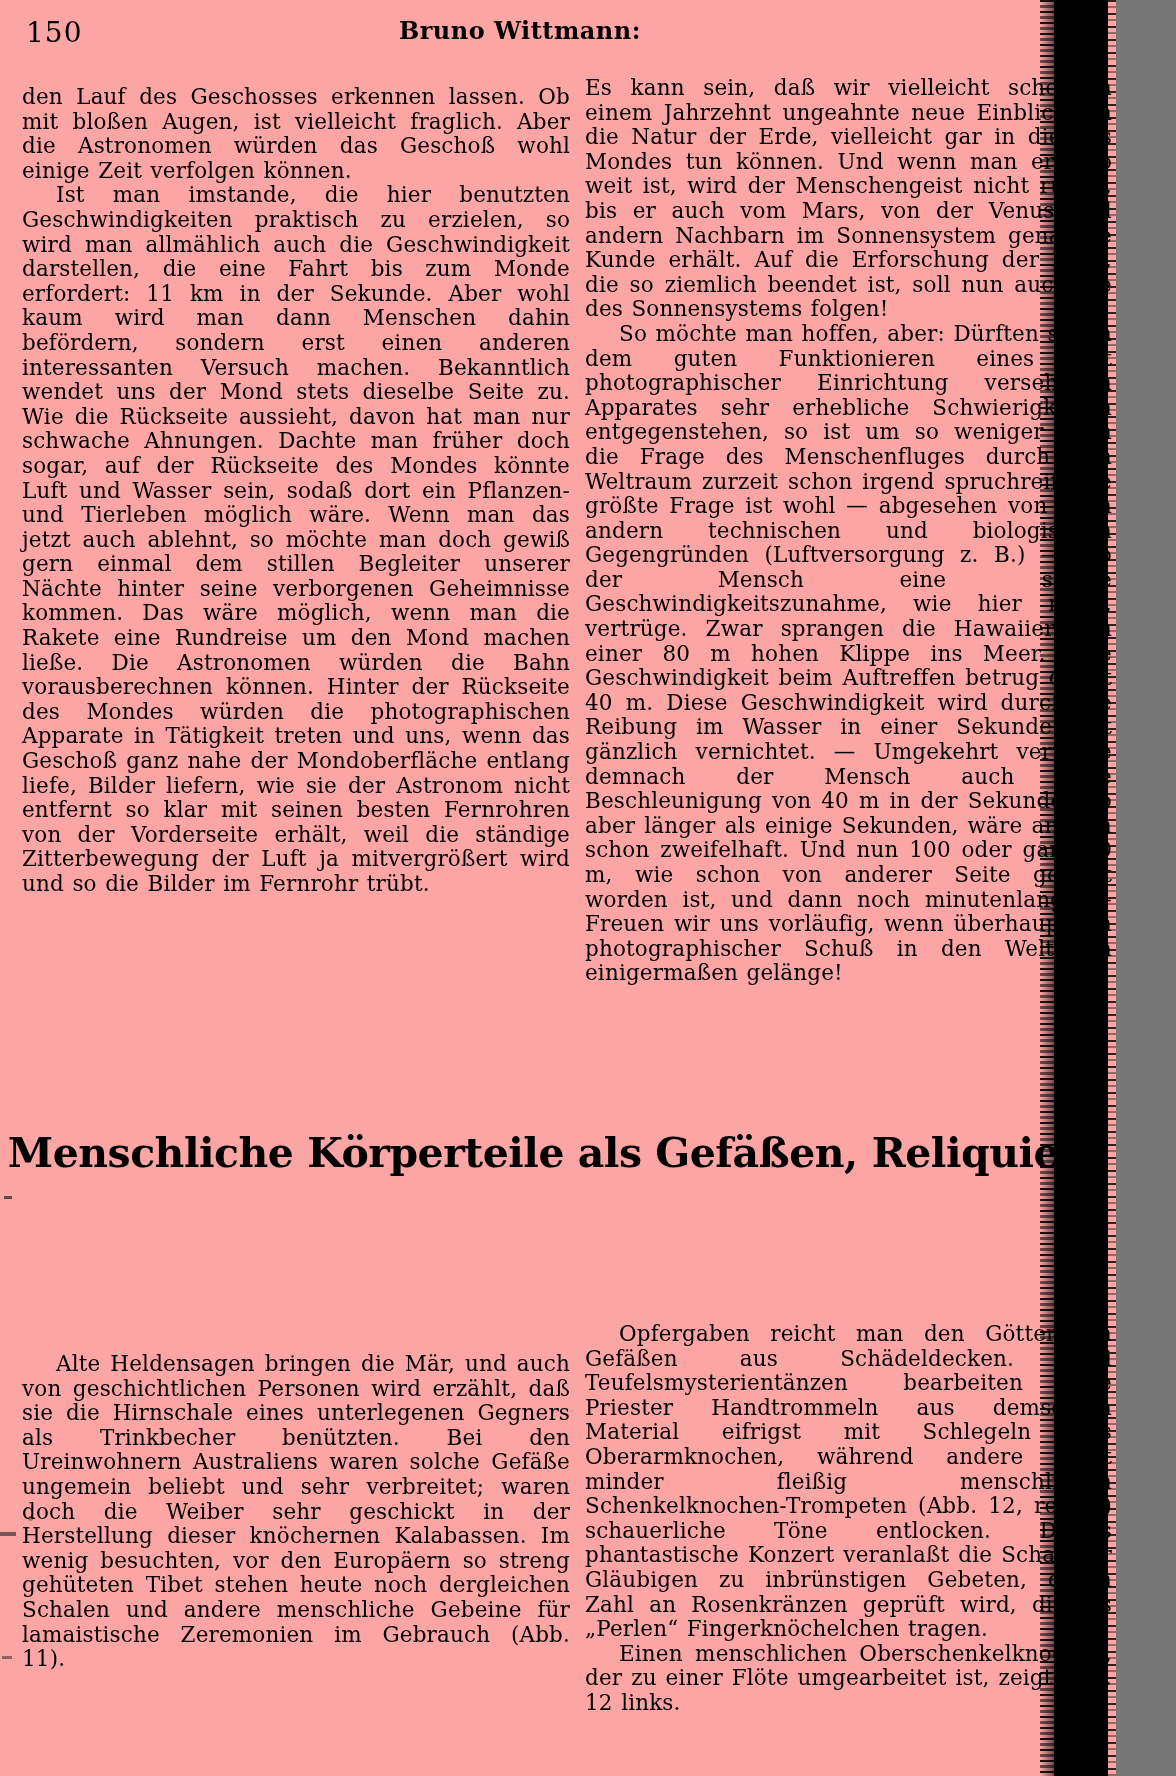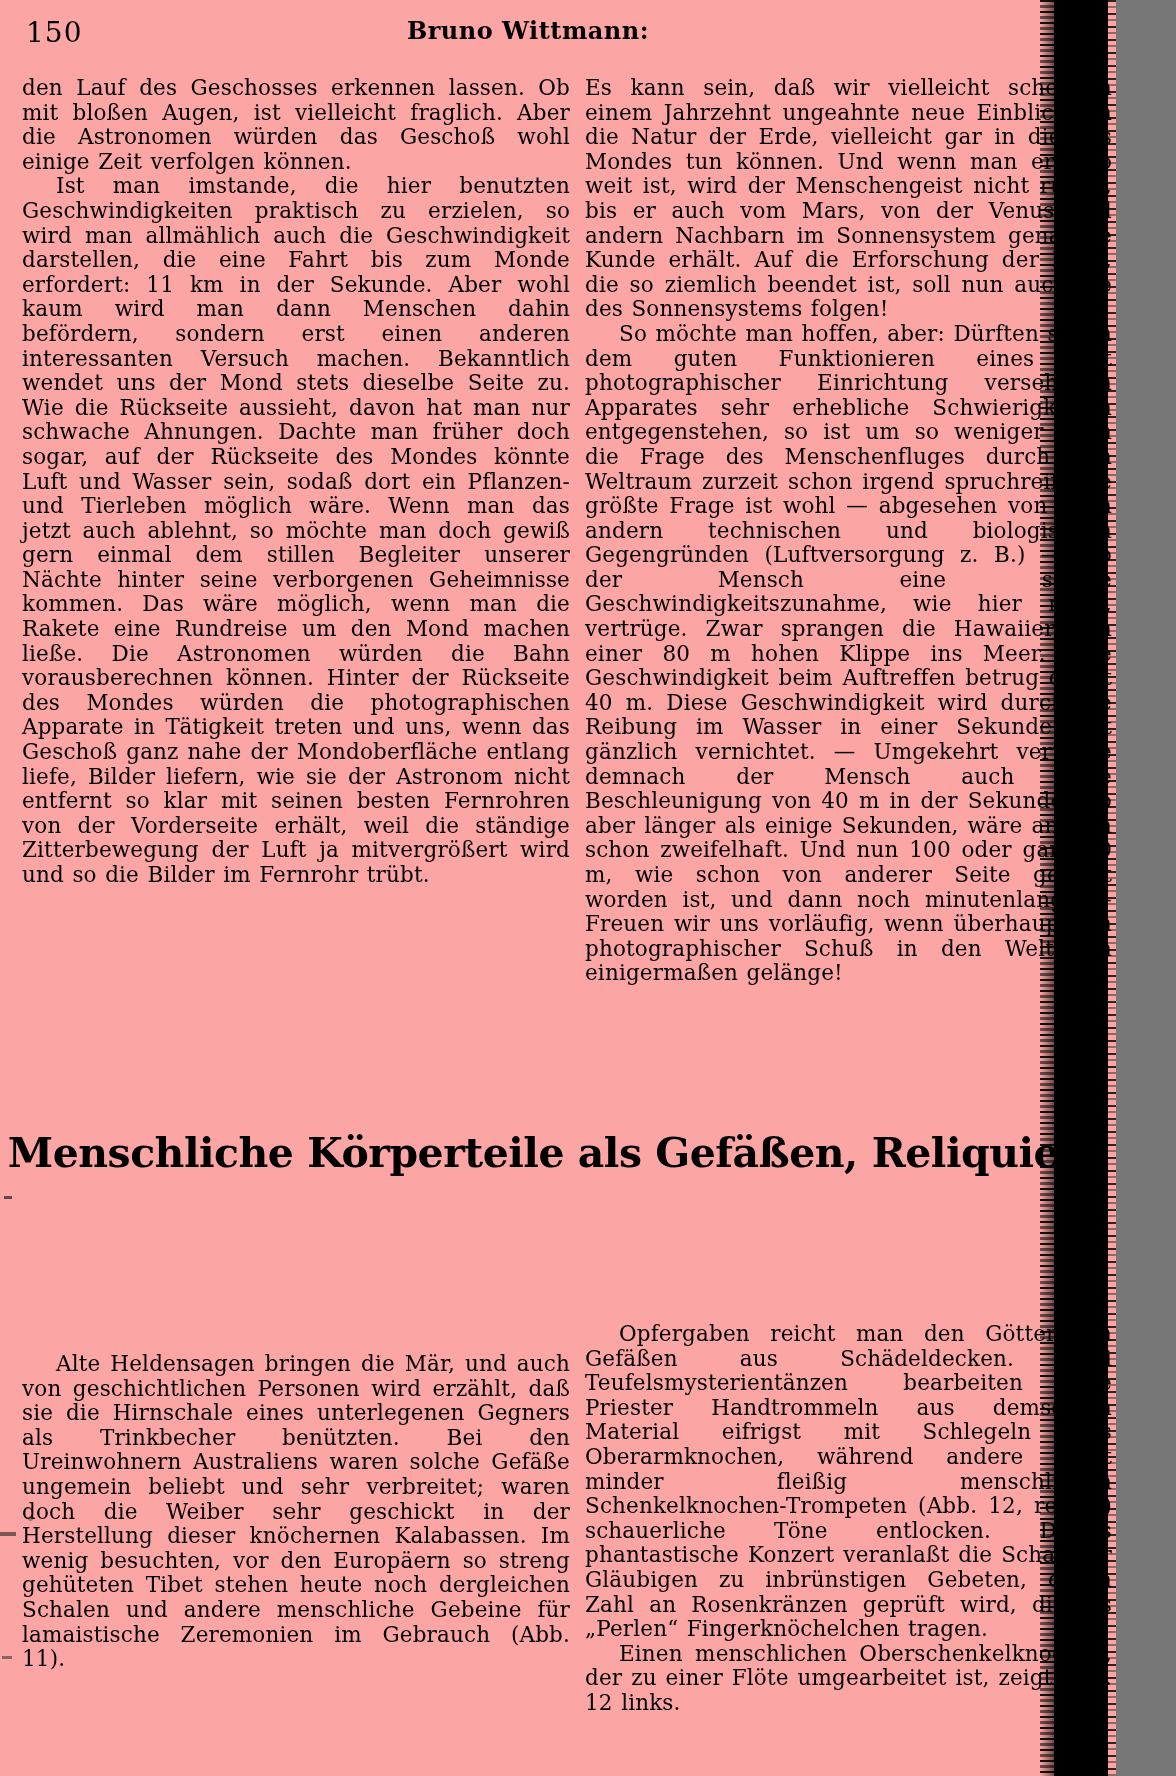--- a/index.html
+++ b/index.html
@@ -12,31 +12,30 @@
     overflow:hidden;
   }
   .pagenum{
     position:absolute;left:26px;top:16px;
     font-size:28px;letter-spacing:1px;
   }
   .runhead{
     position:absolute;left:0;top:16px;width:1040px;
     text-align:center;font-size:24px;font-weight:bold;
     letter-spacing:0.5px;
-    margin-left:8px;
   }
   .col{
     position:absolute;
     font-size:21.5px;line-height:24.6px;
     text-align:justify;
     letter-spacing:0.15px;word-spacing:1.5px;
   }
   .col p{margin:0;padding:0;}
   .col p.indent{text-indent:34px;}
-  .col-left-top{left:22px;top:76px;width:548px;}
+  .col-left-top{left:22px;top:85px;width:548px;}
   .col-right-top{left:585px;top:76px;width:527px;}
   .col-left-bot{left:22px;top:1352px;width:548px;}
   .col-right-bot{left:585px;top:1322px;width:527px;}
   .art-title{
     position:absolute;left:0;top:1122px;width:1110px;
     text-align:center;font-weight:bold;
     font-size:41px;line-height:62px;letter-spacing:-0.5px;
   }
   .byline{
     position:absolute;left:0;top:1258px;width:1110px;

